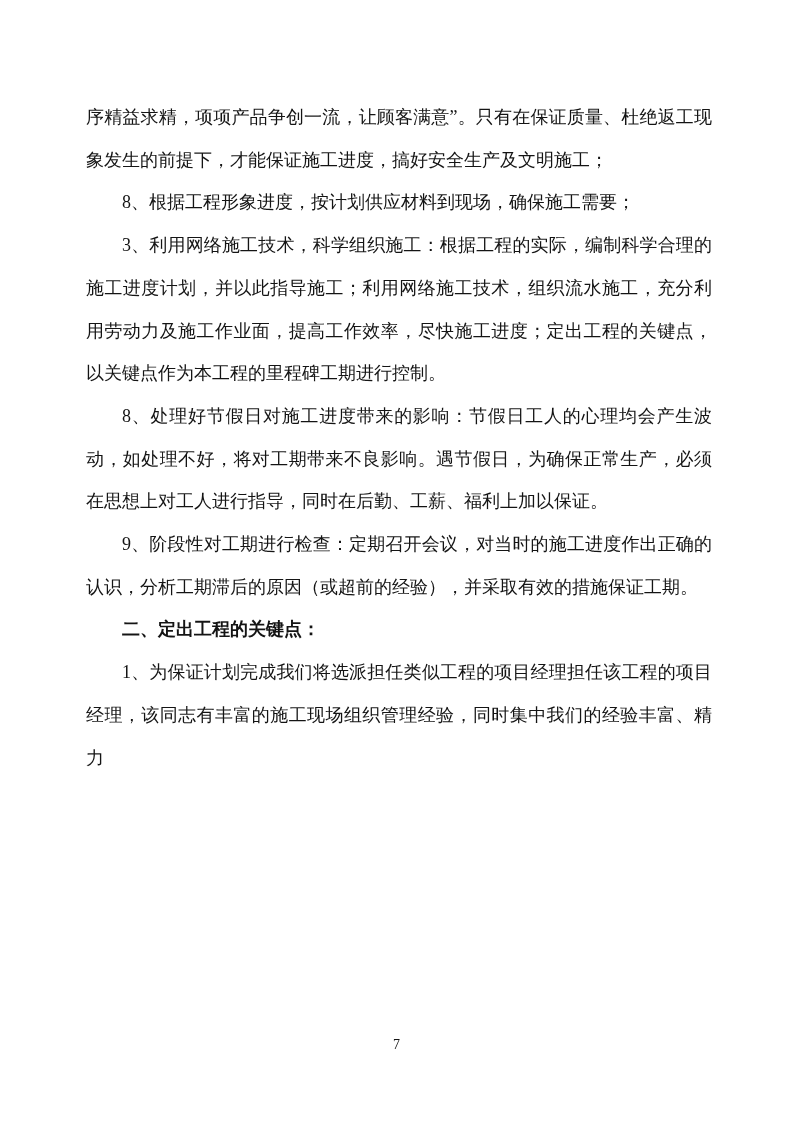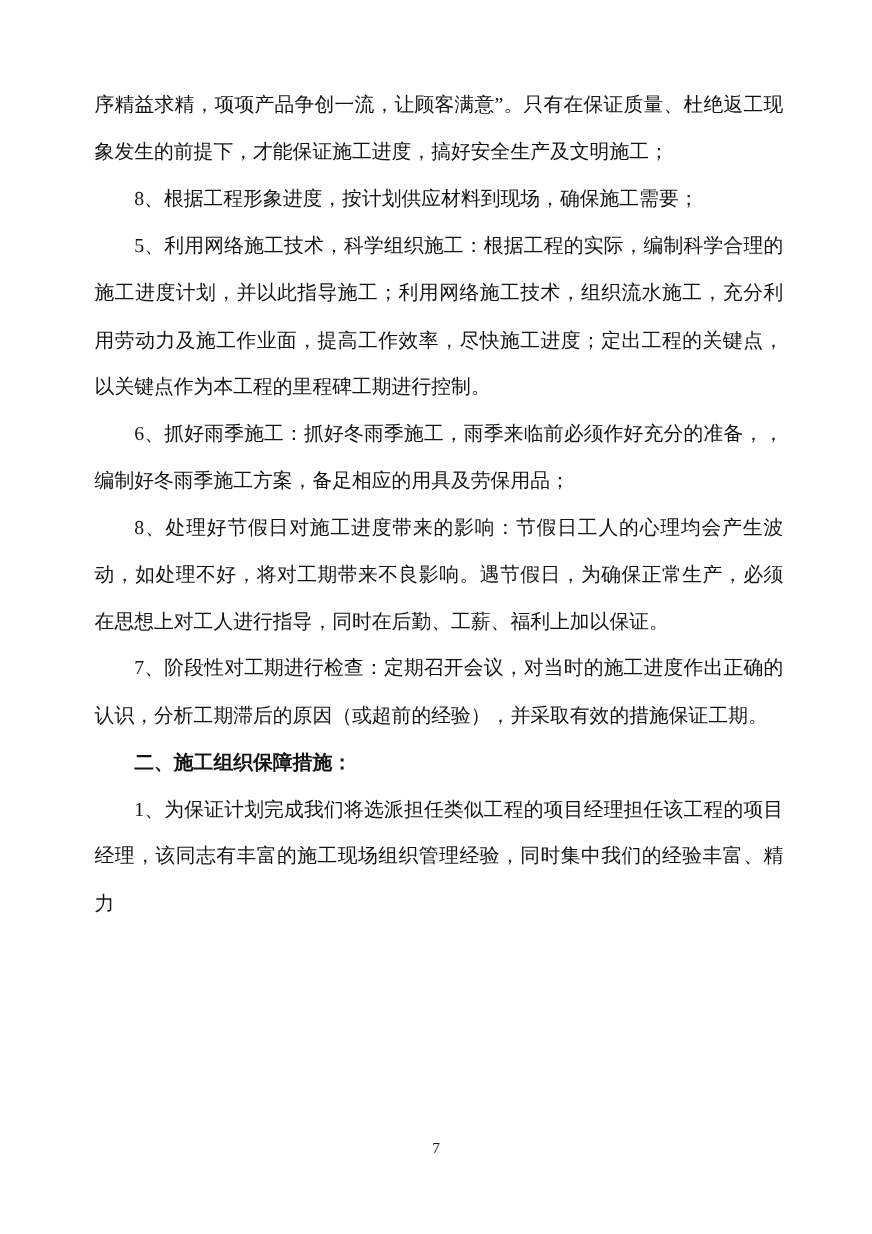--- a/index.html
+++ b/index.html
@@ -12,21 +12,21 @@
     position: relative;
     width: 793px;
     height: 1122px;
     background: #ffffff;
     font-family: "Liberation Serif", "DejaVu Serif", serif;
     color: #141414;
   }
   .doc-body {
     position: absolute;
     left: 86px;
-    top: 74px;
+    top: 96px;
     width: 626px;
     font-size: 18px;
     line-height: 42.7px;
     text-align: justify;
     text-justify: inter-character;
     letter-spacing: 0;
   }
   .doc-body p {
     margin: 0;
     padding: 0;
@@ -49,23 +49,22 @@
     color: #141414;
   }
 </style>
 </head>
 <body>
 
 <div class="page">
   <div class="doc-body">
       <p class="no-indent">序精益求精，项项产品争创一流，让顾客满意”。只有在保证质量、杜绝返工现象发生的前提下，才能保证施工进度，搞好安全生产及文明施工；</p>
       <p class="">8、根据工程形象进度，按计划供应材料到现场，确保施工需要；</p>
-      <p class="">5、利用网络施工技术，科学组织施工：根据工程的实际，编制科学合理的施工进度计划，并以此指导施工；利用网络施工技术，组织流水施工，充分利用劳动力及施工作业面，提高工作效率，尽快施工进度；定出工程的关键点，以关键点作为本工程的里程碑工期进行控制。</p>
-      <p class="">6、抓好雨季施工：抓好冬雨季施工，雨季来临前必须作好充分的准备，，编制好冬雨季施工方案，备足相应的用具及劳保用品；</p>
+      <p class="">3、利用网络施工技术，科学组织施工：根据工程的实际，编制科学合理的施工进度计划，并以此指导施工；利用网络施工技术，组织流水施工，充分利用劳动力及施工作业面，提高工作效率，尽快施工进度；定出工程的关键点，以关键点作为本工程的里程碑工期进行控制。</p>
       <p class="">8、处理好节假日对施工进度带来的影响：节假日工人的心理均会产生波动，如处理不好，将对工期带来不良影响。遇节假日，为确保正常生产，必须在思想上对工人进行指导，同时在后勤、工薪、福利上加以保证。</p>
-      <p class="">7、阶段性对工期进行检查：定期召开会议，对当时的施工进度作出正确的认识，分析工期滞后的原因（或超前的经验），并采取有效的措施保证工期。</p>
-      <p class=" bold">二、施工组织保障措施：</p>
+      <p class="">9、阶段性对工期进行检查：定期召开会议，对当时的施工进度作出正确的认识，分析工期滞后的原因（或超前的经验），并采取有效的措施保证工期。</p>
+      <p class=" bold">二、定出工程的关键点：</p>
       <p class="">1、为保证计划完成我们将选派担任类似工程的项目经理担任该工程的项目经理，该同志有丰富的施工现场组织管理经验，同时集中我们的经验丰富、精力</p>
     </div>
   <div class="page-footer">
     <span>7</span>
   </div>
 </div>
 
 </body></html>

